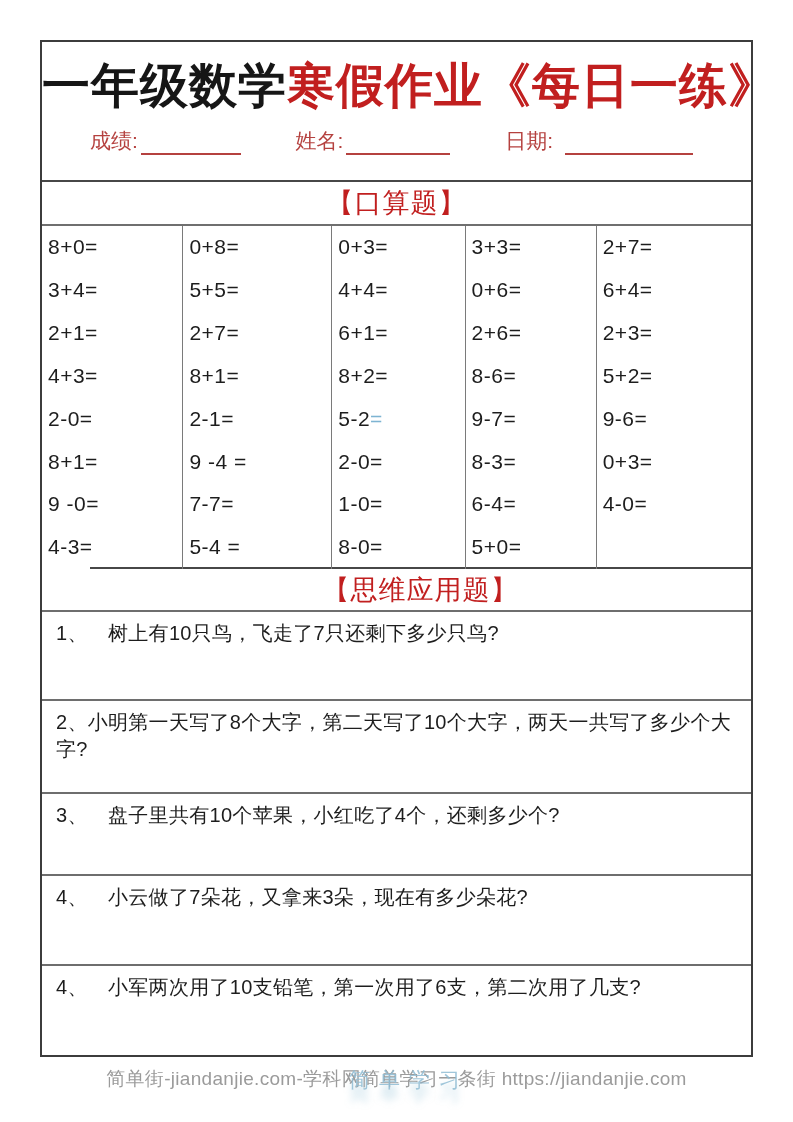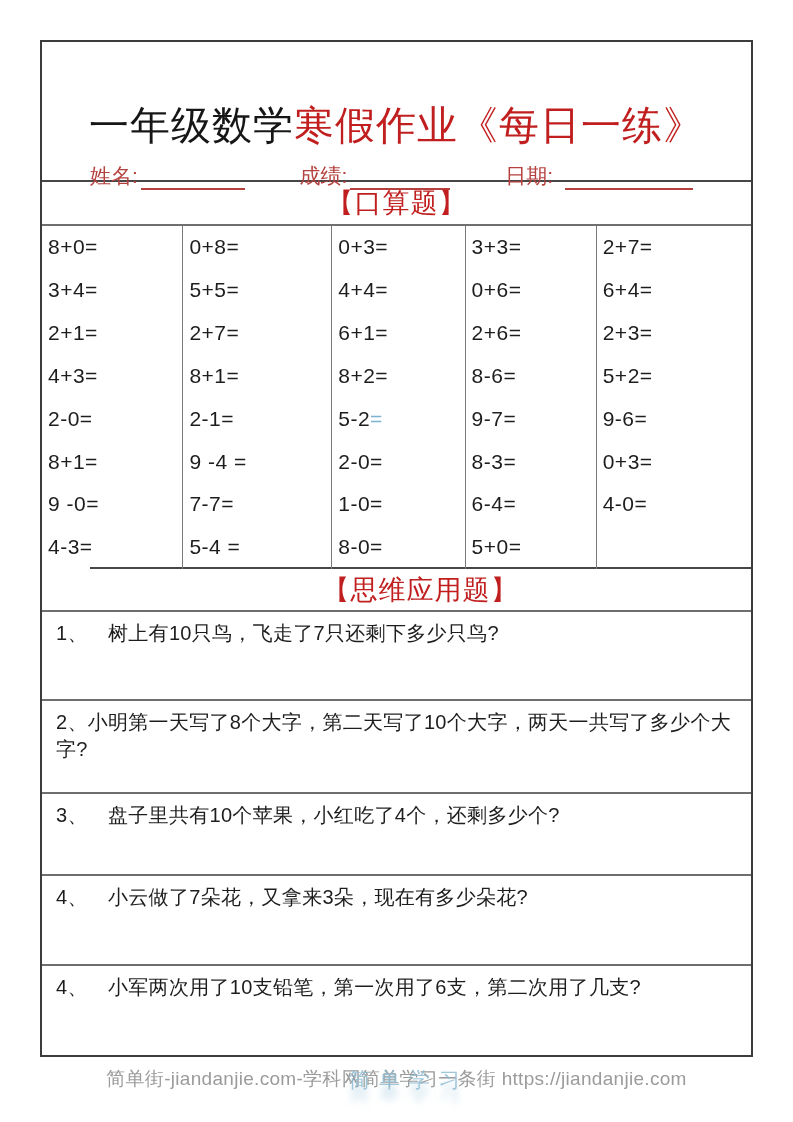--- a/index.html
+++ b/index.html
@@ -14,24 +14,23 @@
   .sheet {
     position: absolute; left: 40px; top: 40px;
     width: 713px;
     border: 2px solid #3c3c3c;
     background: #ffffff;
   }
   
   .title-area { height: 138px; padding-top: 16px; }
   .main-title {
     text-align: center;
-    font-size: 40px; font-weight: 400;
+    font-size: 48px; font-weight: 700;
     letter-spacing: 1px; line-height: 1.15;
     white-space: nowrap;
-    margin-top: 44px;
   }
   .t-black { color: #161616; }
   .t-red { color: #c11f1f; }
   .fields-row {
     display: flex; justify-content: space-between;
     padding: 14px 58px 0 48px;
     font-size: 21px; color: #b5413f;
   }
   .field { display: flex; align-items: flex-end; }
   .blank-line {
@@ -100,26 +99,26 @@
 </head>
 <body>
 
 <div class="page">
   <div class="sheet">
 
     <div class="title-area">
       <h1 class="main-title"><span class="t-black">一年级数学</span><span class="t-red">寒假作业《每日一练》</span></h1>
       <div class="fields-row">
         <div class="field">
+          <span>成绩:</span>
+          <span class="blank-line blank-score"></span>
+        </div>
+        <div class="field">
           <span>姓名:</span>
           <span class="blank-line blank-name"></span>
-        </div>
-        <div class="field">
-          <span>成绩:</span>
-          <span class="blank-line blank-score"></span>
         </div>
         <div class="field">
           <span>日期:</span>
           <span class="blank-line blank-date"></span>
         </div>
       </div>
     </div>
 
     <div class="sec-header">【口算题】</div>
 

